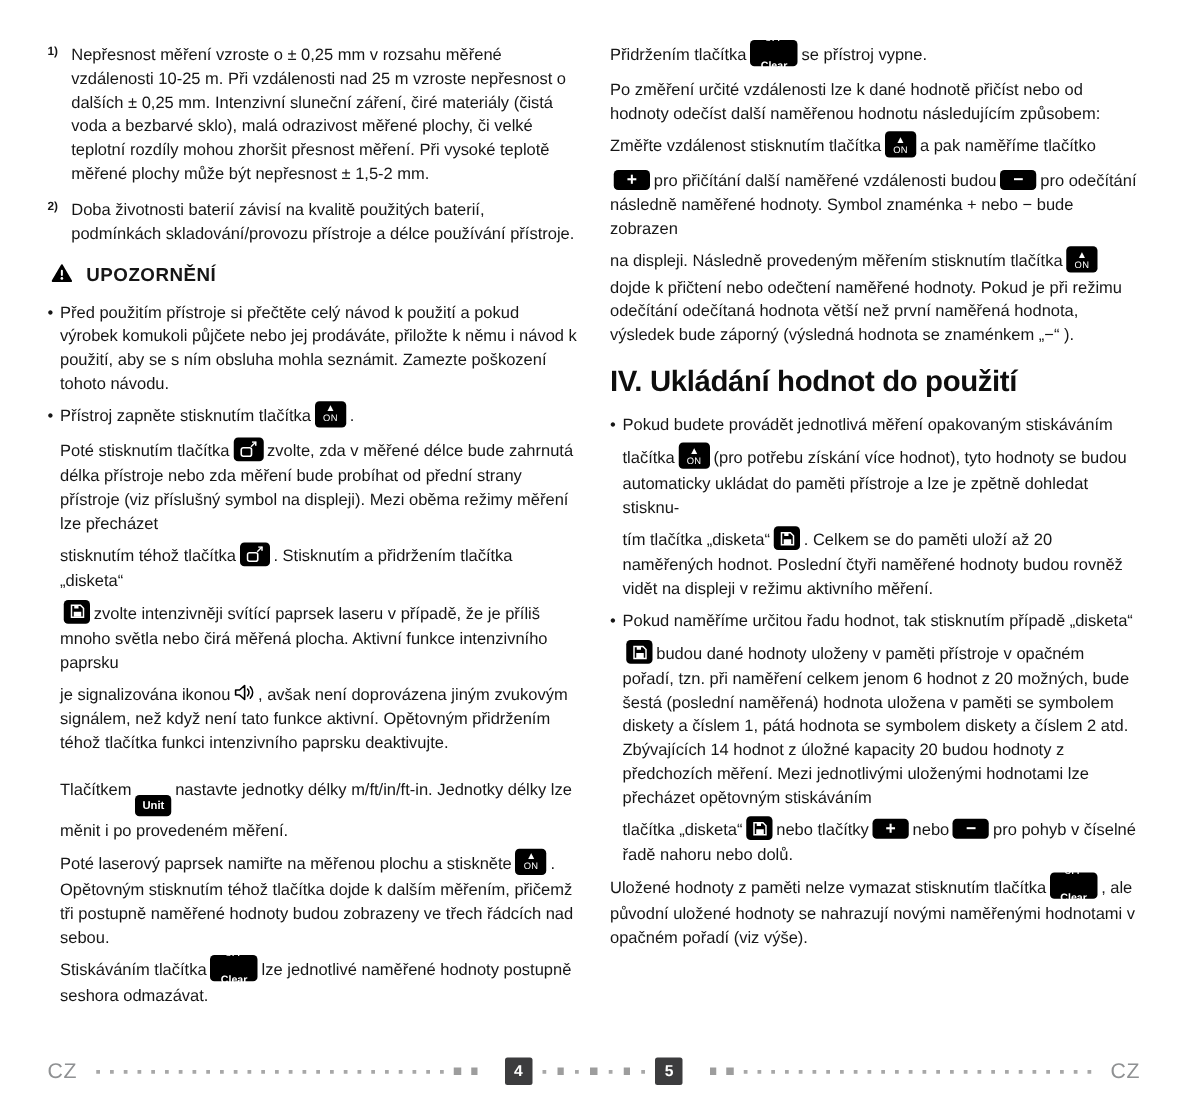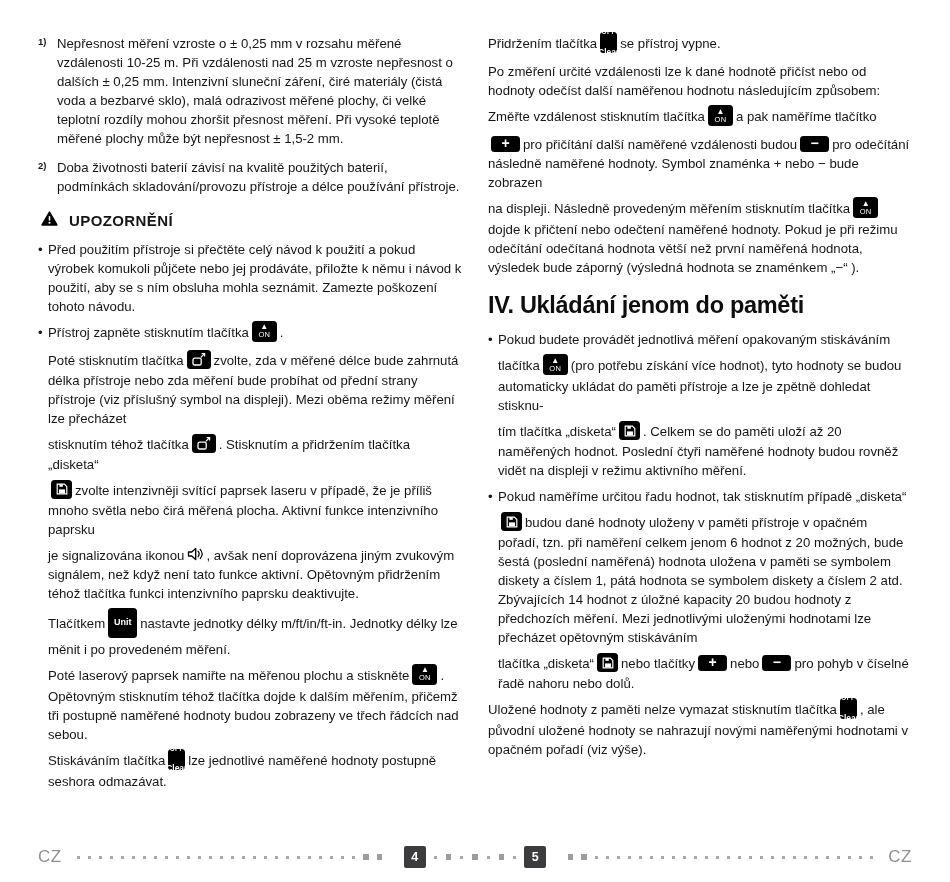--- a/index.html
+++ b/index.html
@@ -16,24 +16,24 @@
   .blk.para.indent{padding-left:10px;}
   .blk.warning{display:flex;align-items:center;gap:8px;font-weight:700;font-size:15px;letter-spacing:.4px;margin:14px 0 8px 0;}
   .blk.heading{font-size:23.5px;font-weight:700;line-height:1.12;letter-spacing:-.3px;margin:15px 0 12px 0;color:#0e0e0e;}
 
   
   .ik{display:inline-flex;vertical-align:middle;margin:0 3px;position:relative;top:-2px;}
   .key{background:#000;border-radius:3.5px;color:#fff;display:flex;flex-direction:column;align-items:center;justify-content:center;line-height:1;}
   .key-on{width:25px;height:21px;gap:1px;}
   .key-on .arr{font-size:8px;line-height:7px;}
   .key-on .lab{font-size:7.5px;font-weight:400;letter-spacing:.3px;}
-  .key-offclear{width:17px;height:21px;gap:12px;}
+  .key-offclear{width:38px;height:21px;gap:12px;}
   .key-offclear .lab-s{font-size:6.5px;font-weight:700;letter-spacing:.4px;}
   .key-offclear .lab-b{font-size:8.5px;font-weight:700;}
-  .key-unit{width:29px;height:30px;}
+  .key-unit{width:29px;height:17px;margin-top:28px;}
   .key-unit .lab-b{font-size:9px;font-weight:700;}
   .key-disk{width:21px;height:19px;}
   .key-ref{width:24px;height:19px;}
   .key-pm{width:29px;height:16px;}
   .key-pm .pm{font-size:14px;font-weight:700;line-height:14px;margin-top:-1px;}
   .ik svg{display:block;}
 
   
   .footer{position:absolute;left:38px;right:38px;bottom:14px;display:flex;align-items:center;}
   .cz{color:#8f9193;font-weight:400;font-size:17px;letter-spacing:.5px;}
@@ -143,21 +143,21 @@
             <span class="key key-pm">
               <span class="pm">−</span>
             </span>
           </span><span>pro odečítání následně naměřené hodnoty. Symbol znaménka + nebo − bude zobrazen</span></div>
         <div class="blk para"><span>na displeji. Následně provedeným měřením stisknutím tlačítka</span><span class="ik ik-on-button">
             <span class="key key-on">
               <span class="arr">▲</span>
               <span class="lab">ON</span>
             </span>
           </span><span>dojde k přičtení nebo odečtení naměřené hodnoty. Pokud je při režimu odečítání odečítaná hodnota větší než první naměřená hodnota, výsledek bude záporný (výsledná hodnota se znaménkem „−“ ).</span></div>
-        <div class="blk heading"><span>IV. Ukládání jenom do paměti</span></div>
+        <div class="blk heading"><span>IV. Ukládání hodnot do použití</span></div>
         <div class="blk bullet"><span class="marker">•</span><span>Pokud budete provádět jednotlivá měření opakovaným stiskáváním</span></div>
         <div class="blk para indent"><span>tlačítka</span><span class="ik ik-on-button">
             <span class="key key-on">
               <span class="arr">▲</span>
               <span class="lab">ON</span>
             </span>
           </span><span>(pro potřebu získání více hodnot), tyto hodnoty se budou automaticky ukládat do paměti přístroje a lze je zpětně dohledat stisknu-</span></div>
         <div class="blk para indent"><span>tím tlačítka „disketa“</span><span class="ik ik-diskette-button">
             <span class="key key-disk">
               <svg width="12" height="12" viewBox="0 0 12 12">

